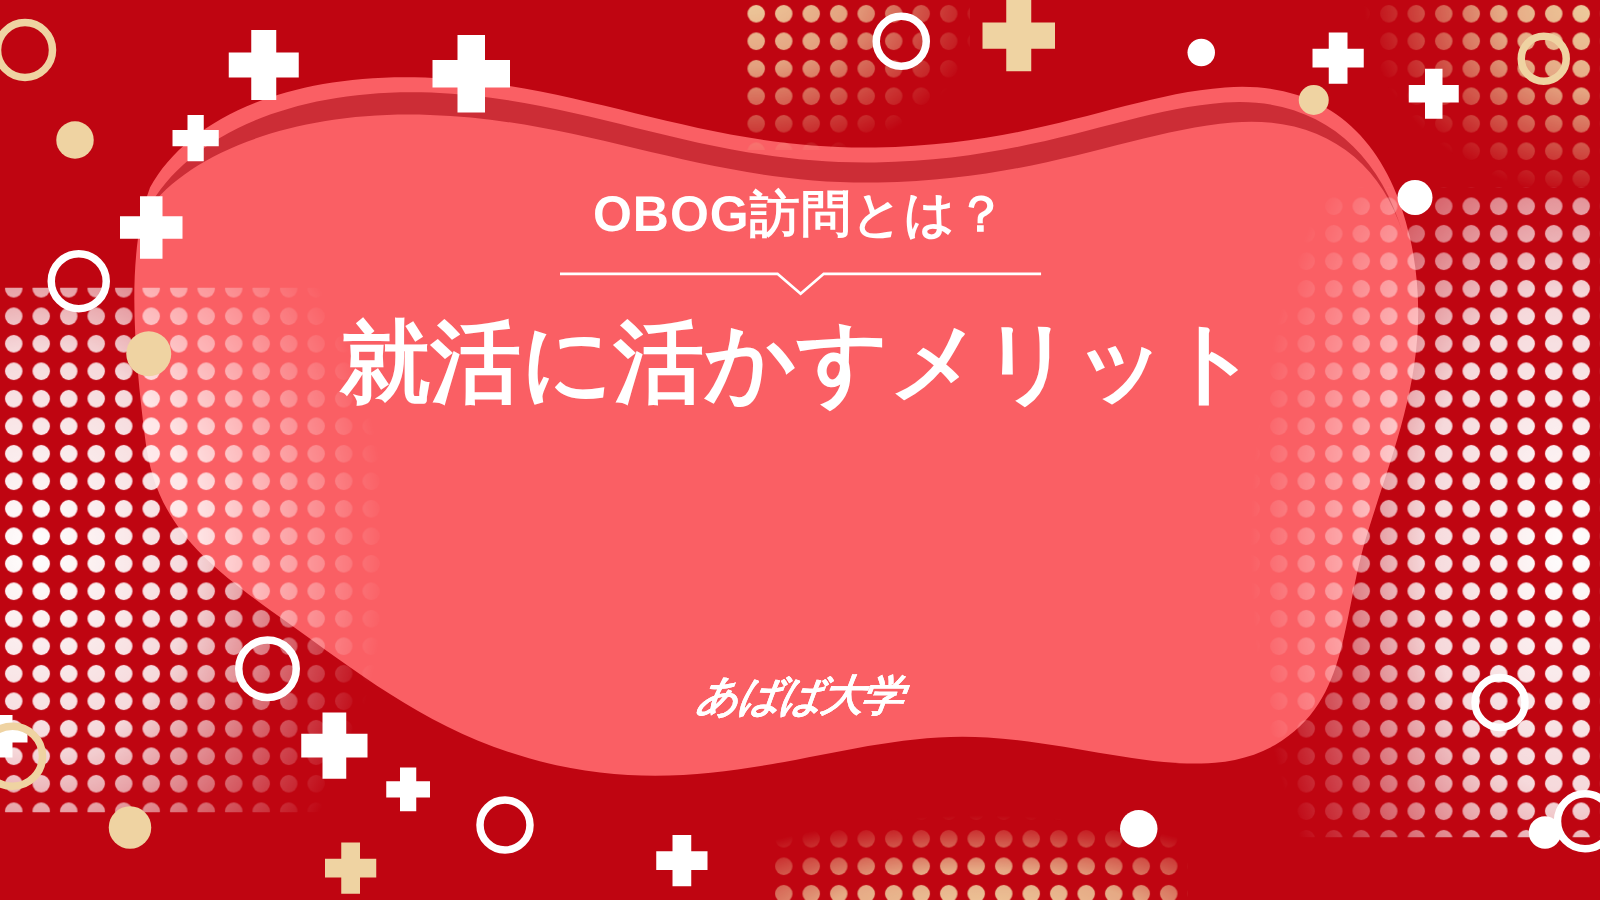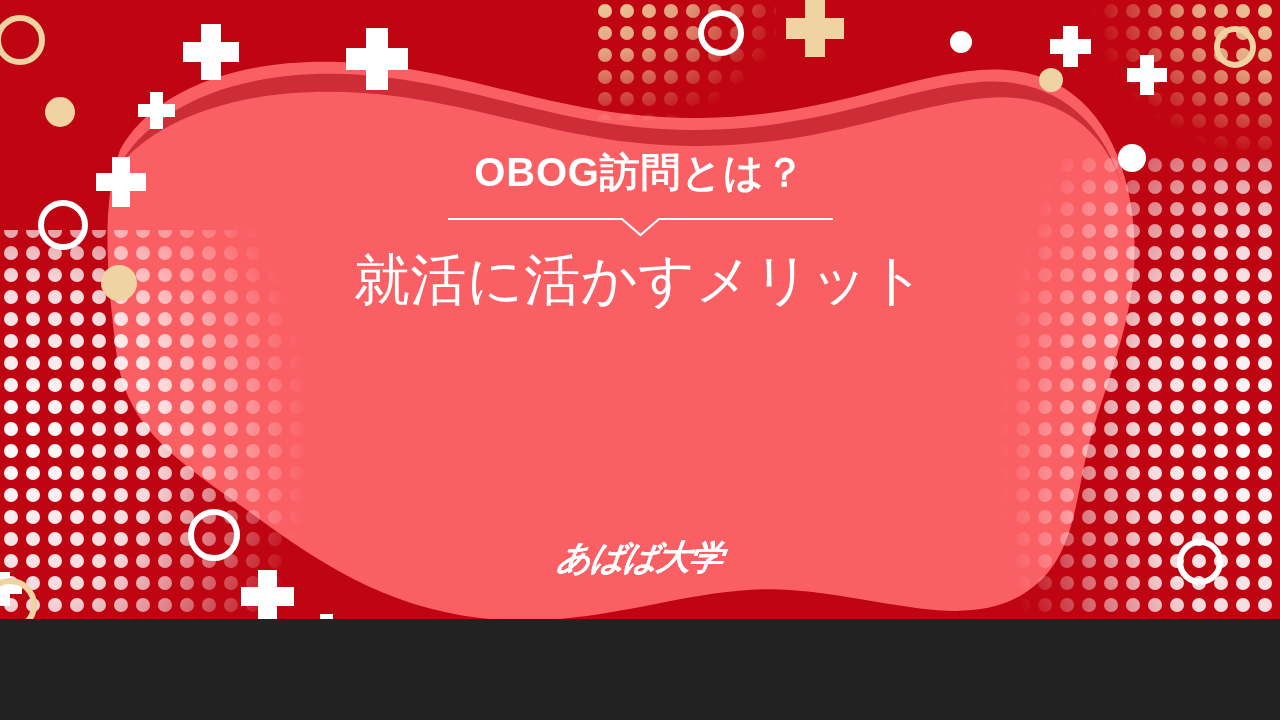--- a/index.html
+++ b/index.html
@@ -3,21 +3,21 @@
 <meta charset="utf-8">
 <style>
   html, body {
     margin: 0;
     padding: 0;
     background: #222;
   }
   #stage {
     position: relative;
     width: 1280px;
-    height: 619px;
+    height: 720px;
     overflow: hidden;
     background: #be185d;
     font-family: "Liberation Sans", "DejaVu Sans", sans-serif;
   }
   #bg-svg {
     position: absolute;
     inset: 0;
     width: 1280px;
     height: 720px;
     display: block;
@@ -44,22 +44,22 @@
   .divider {
     margin-top: 20px;
     width: 385px;
     height: 24px;
     display: block;
   }
   .title-block {
     margin-top: 10px;
     text-align: center;
     color: #ffffff;
-    font-weight: 400;
-    font-size: 56px;
+    font-weight: 700;
+    font-size: 72px;
     line-height: 1.16;
     letter-spacing: 0.005em;
     white-space: nowrap;
     font-family: "DejaVu Sans", "Liberation Sans", sans-serif;
   }
   .title-line {
     display: block;
   }
   .logo-wrap {
     position: absolute;

